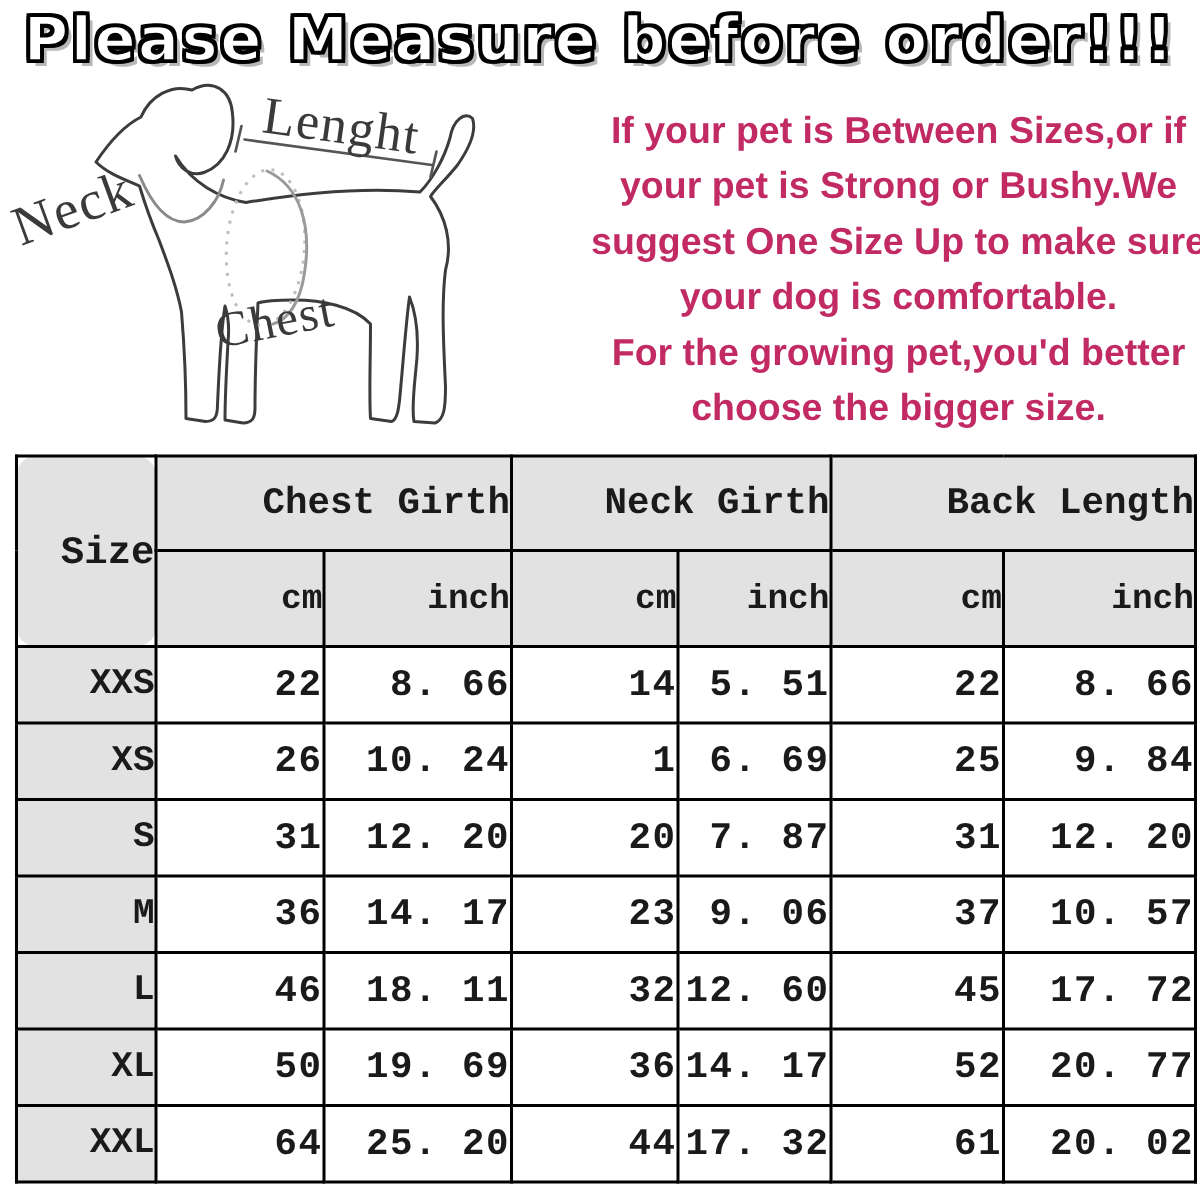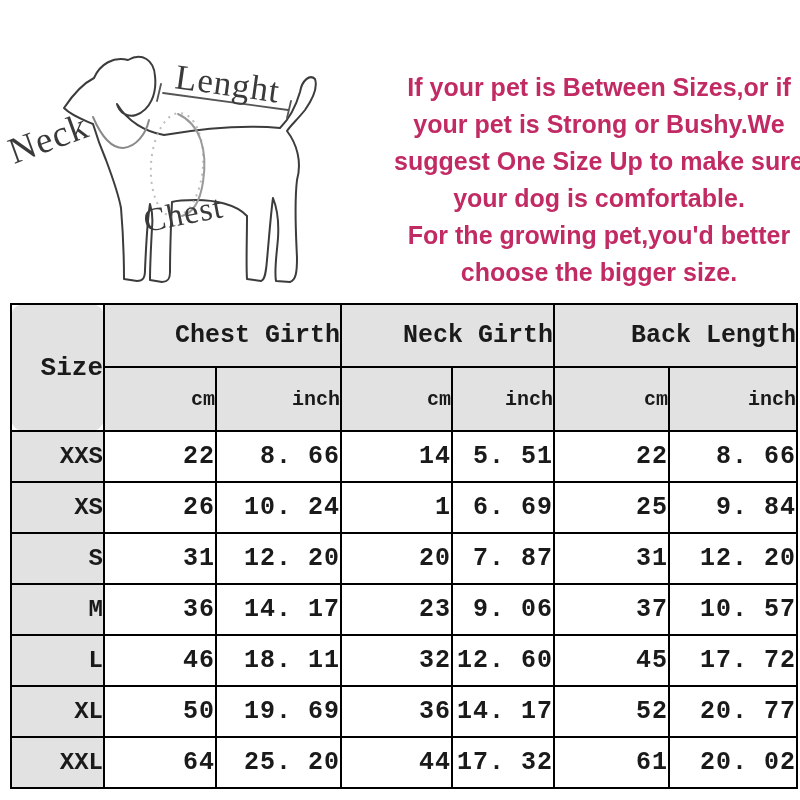--- a/index.html
+++ b/index.html
@@ -52,29 +52,30 @@
     padding:0;font-weight:bold;
   }
   table.size-table thead th{background:#e2e2e2;}
   table.size-table tbody th{background:#e2e2e2;}
   table.size-table tbody td{background:#ffffff;}
   tr.group-row{height:63px;}
   tr.unit-row{height:64px;}
   tr.data-row{height:51px;}
   .corner-cell{font-size:26px;border-radius:13px;}
   .group-cell{font-size:25px;}
-  .unit-cell{font-size:20px;}
+  .unit-cell{font-size:23px;}
   .size-cell{font-size:24px;margin-top:28px;}
   .value-cell{font-size:25px;letter-spacing:1px;margin-top:38px;}
 </style>
 </head>
 <body>
 
 <div class="page">
 
+  <div class="title">Please Measure before order!!!</div>
 
   <svg class="dog-svg" viewBox="0 0 400 250">
 
     <path stroke="#3c3c3c" stroke-width="2" stroke-linejoin="round" stroke-linecap="round" d="M64 58
          C72 46 82 34 94 28
          C100 14 114 6 128 10
          C142 2 154 10 155 26
          C157 44 150 60 136 65
          C127 68 119 62 117 54
          C128 72 146 82 164 85

